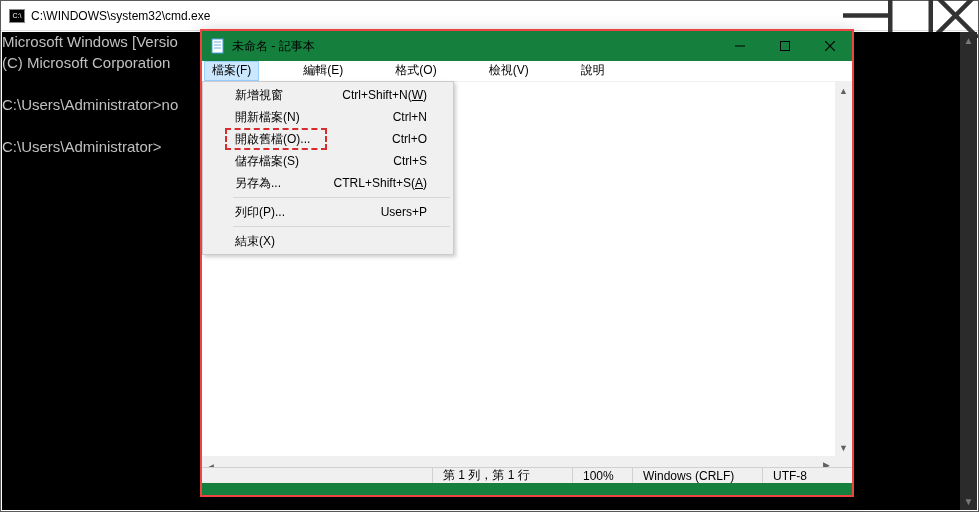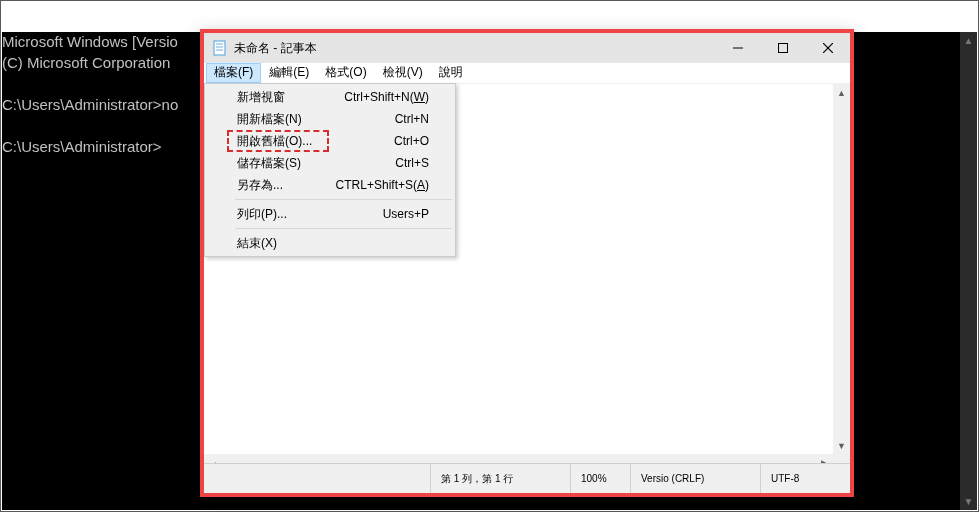--- a/index.html
+++ b/index.html
@@ -11,57 +11,81 @@
   .cmd-titlebar .icon { width: 16px; height: 14px; background: #000; margin-right: 6px; display:flex; align-items:center; justify-content:center; color:#fff; font-size:7px; font-family: monospace; border:1px solid #888; }
   .cmd-titlebar .title { flex: 1; }
   .cmd-win-controls { display: flex; height: 100%; }
   .cmd-win-controls .btn { width: 45px; height: 100%; display: flex; align-items: center; justify-content: center; font-size: 13px; color: #333; }
   .cmd-client { position: absolute; left: 1px; top: 31px; right: 1px; bottom: 1px; background: #000; color: #c0c0c0; font-family: "Consolas", "Courier New", monospace; font-size: 15px; line-height: 19px; padding: 0 0; white-space: pre; overflow: hidden; }
   .cmd-scrollbar { position:absolute; right:1px; top:31px; bottom:1px; width:17px; background:#2b2b2b; }
   .cmd-scrollbar .arrow { height:17px; display:flex; align-items:center; justify-content:center; color:#777; font-size:10px;}
   .cmd-scrollbar .track { position:absolute; top:17px; bottom:17px; left:0; right:0; }
 
   
-  .np-window { position: absolute; left: 200px; top: 29px; width: 654px; height: 468px; background: #e5e5e5; border: 4px solid #ef4444; box-shadow: 0 4px 16px rgba(0,0,0,0.25); }
+  .np-window { position: absolute; left: 200px; top: 29px; width: 654px; height: 468px; background: #15803d; border: 2px solid #ef4444; box-shadow: 0 4px 16px rgba(0,0,0,0.25); }
   .np-titlebar { height: 30px; display: flex; align-items: center; padding-left: 8px; font-size: 12px; color: #000; }
   .np-titlebar .icon { width: 16px; height: 16px; margin-right: 6px; display:flex; align-items:center; justify-content:center; }
   .np-titlebar .title { flex: 1; }
   .np-win-controls { display: flex; height: 100%; }
   .np-win-controls .btn { width: 45px; height: 100%; display: flex; align-items: center; justify-content: center; font-size: 13px; color: #000; }
   .np-win-controls .btn svg { width: 10px; height: 10px; }
 
   .np-menubar { height: 20px; background: #fff; display: flex; padding-left: 2px; font-size: 12px; }
   .np-menubar .menu-item { padding: 1px 8px; cursor: default; }
   .np-menubar .menu-item.active { background: #cce8ff; border: 1px solid #99d1ff; padding: 0 7px; }
 
   .np-client { position: absolute; left: 0; top: 50px; right: 0; bottom: 22px; background: #fff; border-top: 1px solid #f0f0f0; }
   .np-scrollbar-v { position:absolute; right:0; top:0; bottom:17px; width:17px; background:#f0f0f0; }
   .np-scrollbar-v .arrow { height:17px; display:flex; align-items:center; justify-content:center; color:#606060; font-size:9px; background:#f0f0f0;}
   .np-scrollbar-h { position:absolute; left:0; right:17px; bottom:0; height:17px; background:#f0f0f0; }
   .np-scrollbar-h .arrow { width:17px; height:100%; display:inline-flex; align-items:center; justify-content:center; color:#606060; font-size:9px;}
   .np-scroll-corner { position:absolute; right:0; bottom:0; width:17px; height:17px; background:#f0f0f0; }
 
-  .np-status { position: absolute; left: 0; right: 0; bottom: 0; height: 30px; background: #f0f0f0; border-top: 1px solid #d0d0d0; display: flex; font-size: 10px; color: #000; align-items: center; }
+  .np-status { position: absolute; left: 0; right: 0; bottom: 12px; height: 16px; background: #f0f0f0; border-top: 1px solid #d0d0d0; display: flex; font-size: 12px; color: #000; align-items: center; }
   .np-status .cell { padding: 0 10px; border-left: 1px solid #d0d0d0; height: 100%; display:flex; align-items:center; }
   .np-status .spacer { flex: 1; }
 
   
   .menu-popup { position: absolute; left: 0px; top: 20px; width: 252px; background: #f0f0f0; border: 1px solid #cccccc; box-shadow: 2px 2px 4px rgba(0,0,0,0.2); padding: 2px; font-size: 12px; z-index: 10; }
   .menu-popup .menu-row { height: 22px; display: flex; align-items: center; padding: 0 24px 0 30px; position: relative; }
   .menu-popup .menu-label { flex: 1; }
   .menu-popup .menu-shortcut { color: #000; }
   .menu-popup .sep { height: 1px; background: #d7d7d7; margin: 3px 1px 3px 28px; }
   .menu-popup .u { text-decoration: underline; }
 
   .highlight-box { position: absolute; border: 2px dashed #d62e2e; pointer-events: none; }
 </style>
 </head>
 <body>
 
 <div class="cmd-window">
+  <div class="cmd-titlebar">
+    <div class="icon">
+        <span>C:\</span>
+      </div>
+    <div class="title">C:\WINDOWS\system32\cmd.exe</div>
+    <div class="cmd-win-controls">
+      <div class="btn">
+        <svg viewBox="0 0 10 10">
+            <line x1="0" y1="5" x2="10" y2="5" stroke="#333" stroke-width="1"></line>
+          </svg>
+      </div>
+      <div class="btn">
+        <svg viewBox="0 0 10 10">
+            <rect x="0.5" y="0.5" width="9" height="9" fill="none" stroke="#333" stroke-width="1"></rect>
+          </svg>
+      </div>
+      <div class="btn close">
+        <svg viewBox="0 0 10 10">
+            <line x1="0" y1="0" x2="10" y2="10" stroke="#333" stroke-width="1"></line>
+            <line x1="10" y1="0" x2="0" y2="10" stroke="#333" stroke-width="1"></line>
+          </svg>
+      </div>
+    </div>
+  </div>
   <div class="cmd-client"><span>Microsoft Windows [Versio</span>
 <span>(C) Microsoft Corporation</span>
 <span></span>
 <span>C:\Users\Administrator&gt;no</span>
 <span></span>
 <span>C:\Users\Administrator&gt;</span></div>
   <div class="cmd-scrollbar">
     <div class="arrow">▲</div>
     <div class="track"></div>
     <div class="arrow" style="position:absolute;bottom:0;left:0;right:0;">▼</div>
@@ -92,21 +116,21 @@
       </div>
       <div class="btn">
         <svg viewBox="0 0 10 10">
             <line x1="0" y1="0" x2="10" y2="10" stroke="#000" stroke-width="1.2"></line>
             <line x1="10" y1="0" x2="0" y2="10" stroke="#000" stroke-width="1.2"></line>
           </svg>
       </div>
     </div>
   </div>
 
-  <div class="np-menubar" style="position:relative;">
+  <div class="np-menubar" style="position:relative;gap:36px;">
     <div class="menu-item active">檔案(F)</div>
     <div class="menu-item">編輯(E)</div>
     <div class="menu-item">格式(O)</div>
     <div class="menu-item">檢視(V)</div>
     <div class="menu-item">說明</div>
 
     <div class="menu-popup">
       <div class="menu-row">
         <span class="menu-label">新增視窗</span>
         <span class="menu-shortcut"><span>Ctrl+Shift+N(</span><span class="u">W</span><span>)</span></span>
@@ -150,16 +174,16 @@
       <span class="arrow">◀</span>
       <span class="arrow" style="float:right">▶</span>
     </div>
     <div class="np-scroll-corner"></div>
   </div>
 
   <div class="np-status">
     <div class="spacer"></div>
     <div class="cell" style="width:140px;">第 1 列，第 1 行</div>
     <div class="cell" style="width:60px;">100%</div>
-    <div class="cell" style="width:130px;">Versio (CRLF)</div>
+    <div class="cell" style="width:130px;">Windows (CRLF)</div>
     <div class="cell" style="width:90px;">UTF-8</div>
   </div>
 </div>
 
 </body></html>

